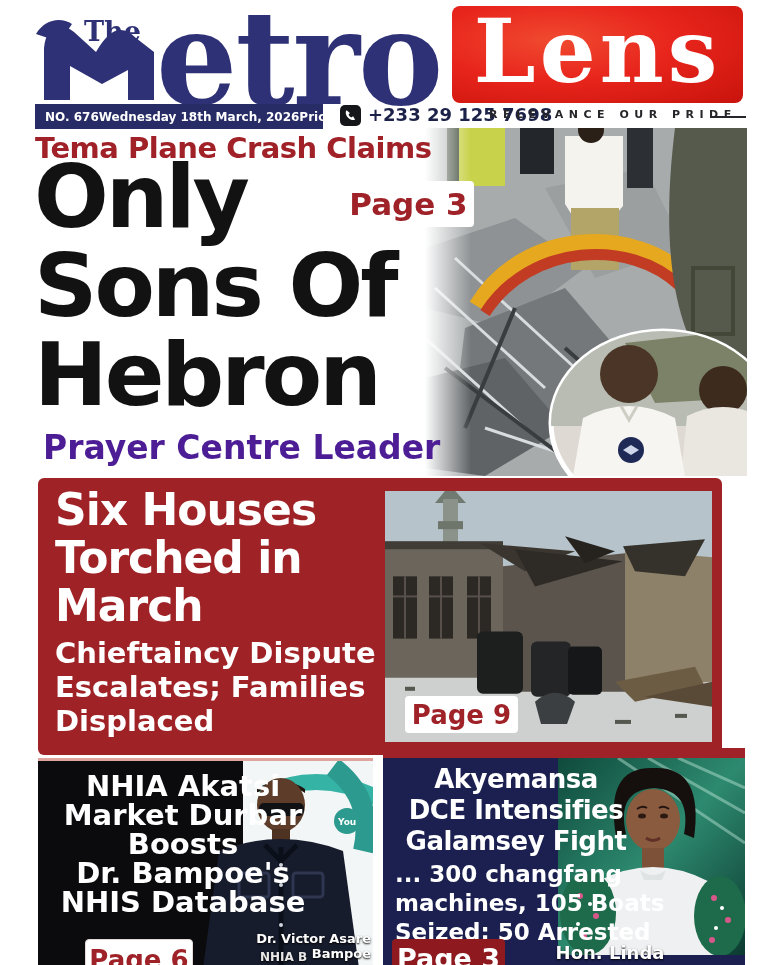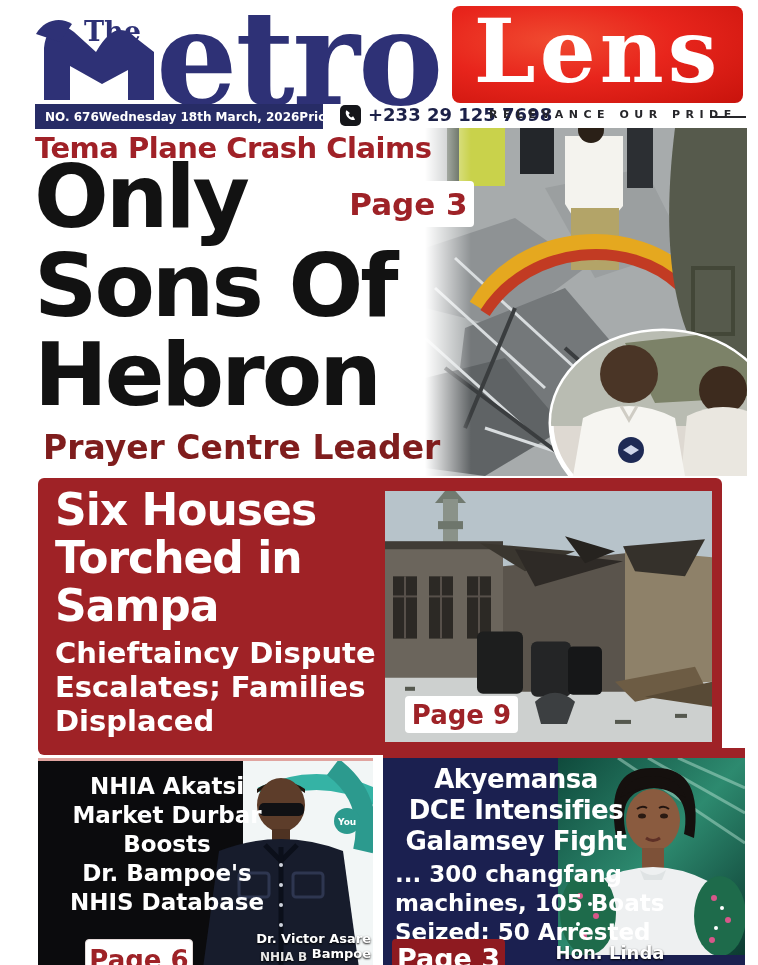--- a/index.html
+++ b/index.html
@@ -33,35 +33,35 @@
   .slogan-dash{left:712px;top:116px;width:34px;height:2px;background:#26262a;}
 
   
   .kicker{left:35px;top:131px;font-size:29px;font-weight:bold;color:#a02127;
           letter-spacing:-0.5px;white-space:nowrap;}
   .lead-headline{left:34px;top:152px;font-size:88px;line-height:89px;font-weight:bold;
                  color:#121212;letter-spacing:-3px;}
   .page-label{background:#ffffff;color:#9e2227;font-weight:bold;text-align:center;
               border-radius:4px;display:flex;align-items:center;justify-content:center;}
   .page3-lead{left:343px;top:181px;width:131px;height:46px;font-size:31px;}
-  .prayer{left:43px;top:428px;font-size:33px;font-weight:bold;color:#7f1d1d;white-space:nowrap;}
+  .prayer{left:43px;top:428px;font-size:33px;font-weight:bold;color:#4c1d95;white-space:nowrap;}
   .crash-photo{left:425px;top:128px;width:322px;height:348px;}
 
   
   .sampa-box{left:38px;top:478px;width:684px;height:277px;background:#9f2226;border-radius:6px;}
   .sampa-head{left:17px;top:8px;font-size:44px;line-height:48px;font-weight:bold;color:#fff;
               letter-spacing:-1px;}
   .sampa-sub{left:17px;top:158px;font-size:29px;line-height:34px;font-weight:bold;color:#fff;}
   .sampa-photo{left:347px;top:13px;width:327px;height:251px;}
   .page2{left:367px;top:218px;width:113px;height:37px;font-size:26px;}
 
   
   .nhia-box{left:38px;top:758px;width:335px;height:210px;background:#0b0b0d;
             border-top:3px solid #e0a49f;overflow:hidden;}
-  .nhia-head{left:0px;top:11px;width:258px;text-align:center;font-size:23px;line-height:29px;
+  .nhia-head{left:16px;top:11px;width:258px;text-align:center;font-size:29px;line-height:29px;
              font-weight:bold;color:#fff;}
   .nhia-photo{left:143px;top:0px;width:192px;height:207px;}
   .page6{left:47px;top:178px;width:106px;height:40px;font-size:26px;border:1px solid #e3d9d7;}
   .nhia-caption{left:158px;top:170px;width:175px;text-align:right;font-size:13px;
                 font-weight:bold;color:#fff;text-shadow:0 1px 2px #000;}
   .nhia-caption2{left:158px;top:189px;width:175px;text-align:center;font-size:12px;
                  font-weight:bold;color:#e8e8e8;text-shadow:0 1px 2px #000;}
 
   
   .aky-box{left:383px;top:748px;width:362px;height:220px;background:#1b2050;
@@ -166,21 +166,21 @@
     <div>Sons Of</div>
     <div>Hebron</div>
   </div>
   <div class="abs page-label page3-lead">Page 3</div>
   <div class="abs prayer">Prayer Centre Leader</div>
 
   <div class="abs sampa-box">
     <div class="abs sampa-head">
       <div>Six Houses</div>
       <div>Torched in</div>
-      <div>Sampa</div>
+      <div>March</div>
     </div>
     <div class="abs sampa-sub">
       <div>Chieftaincy Dispute</div>
       <div>Escalates; Families</div>
       <div>Displaced</div>
     </div>
 
     <svg class="abs sampa-photo" viewBox="0 0 327 250" preserveAspectRatio="none">
       <rect width="327" height="250" fill="#b7c3ca"></rect>
       <rect y="170" width="327" height="80" fill="#cdd0cf"></rect>

